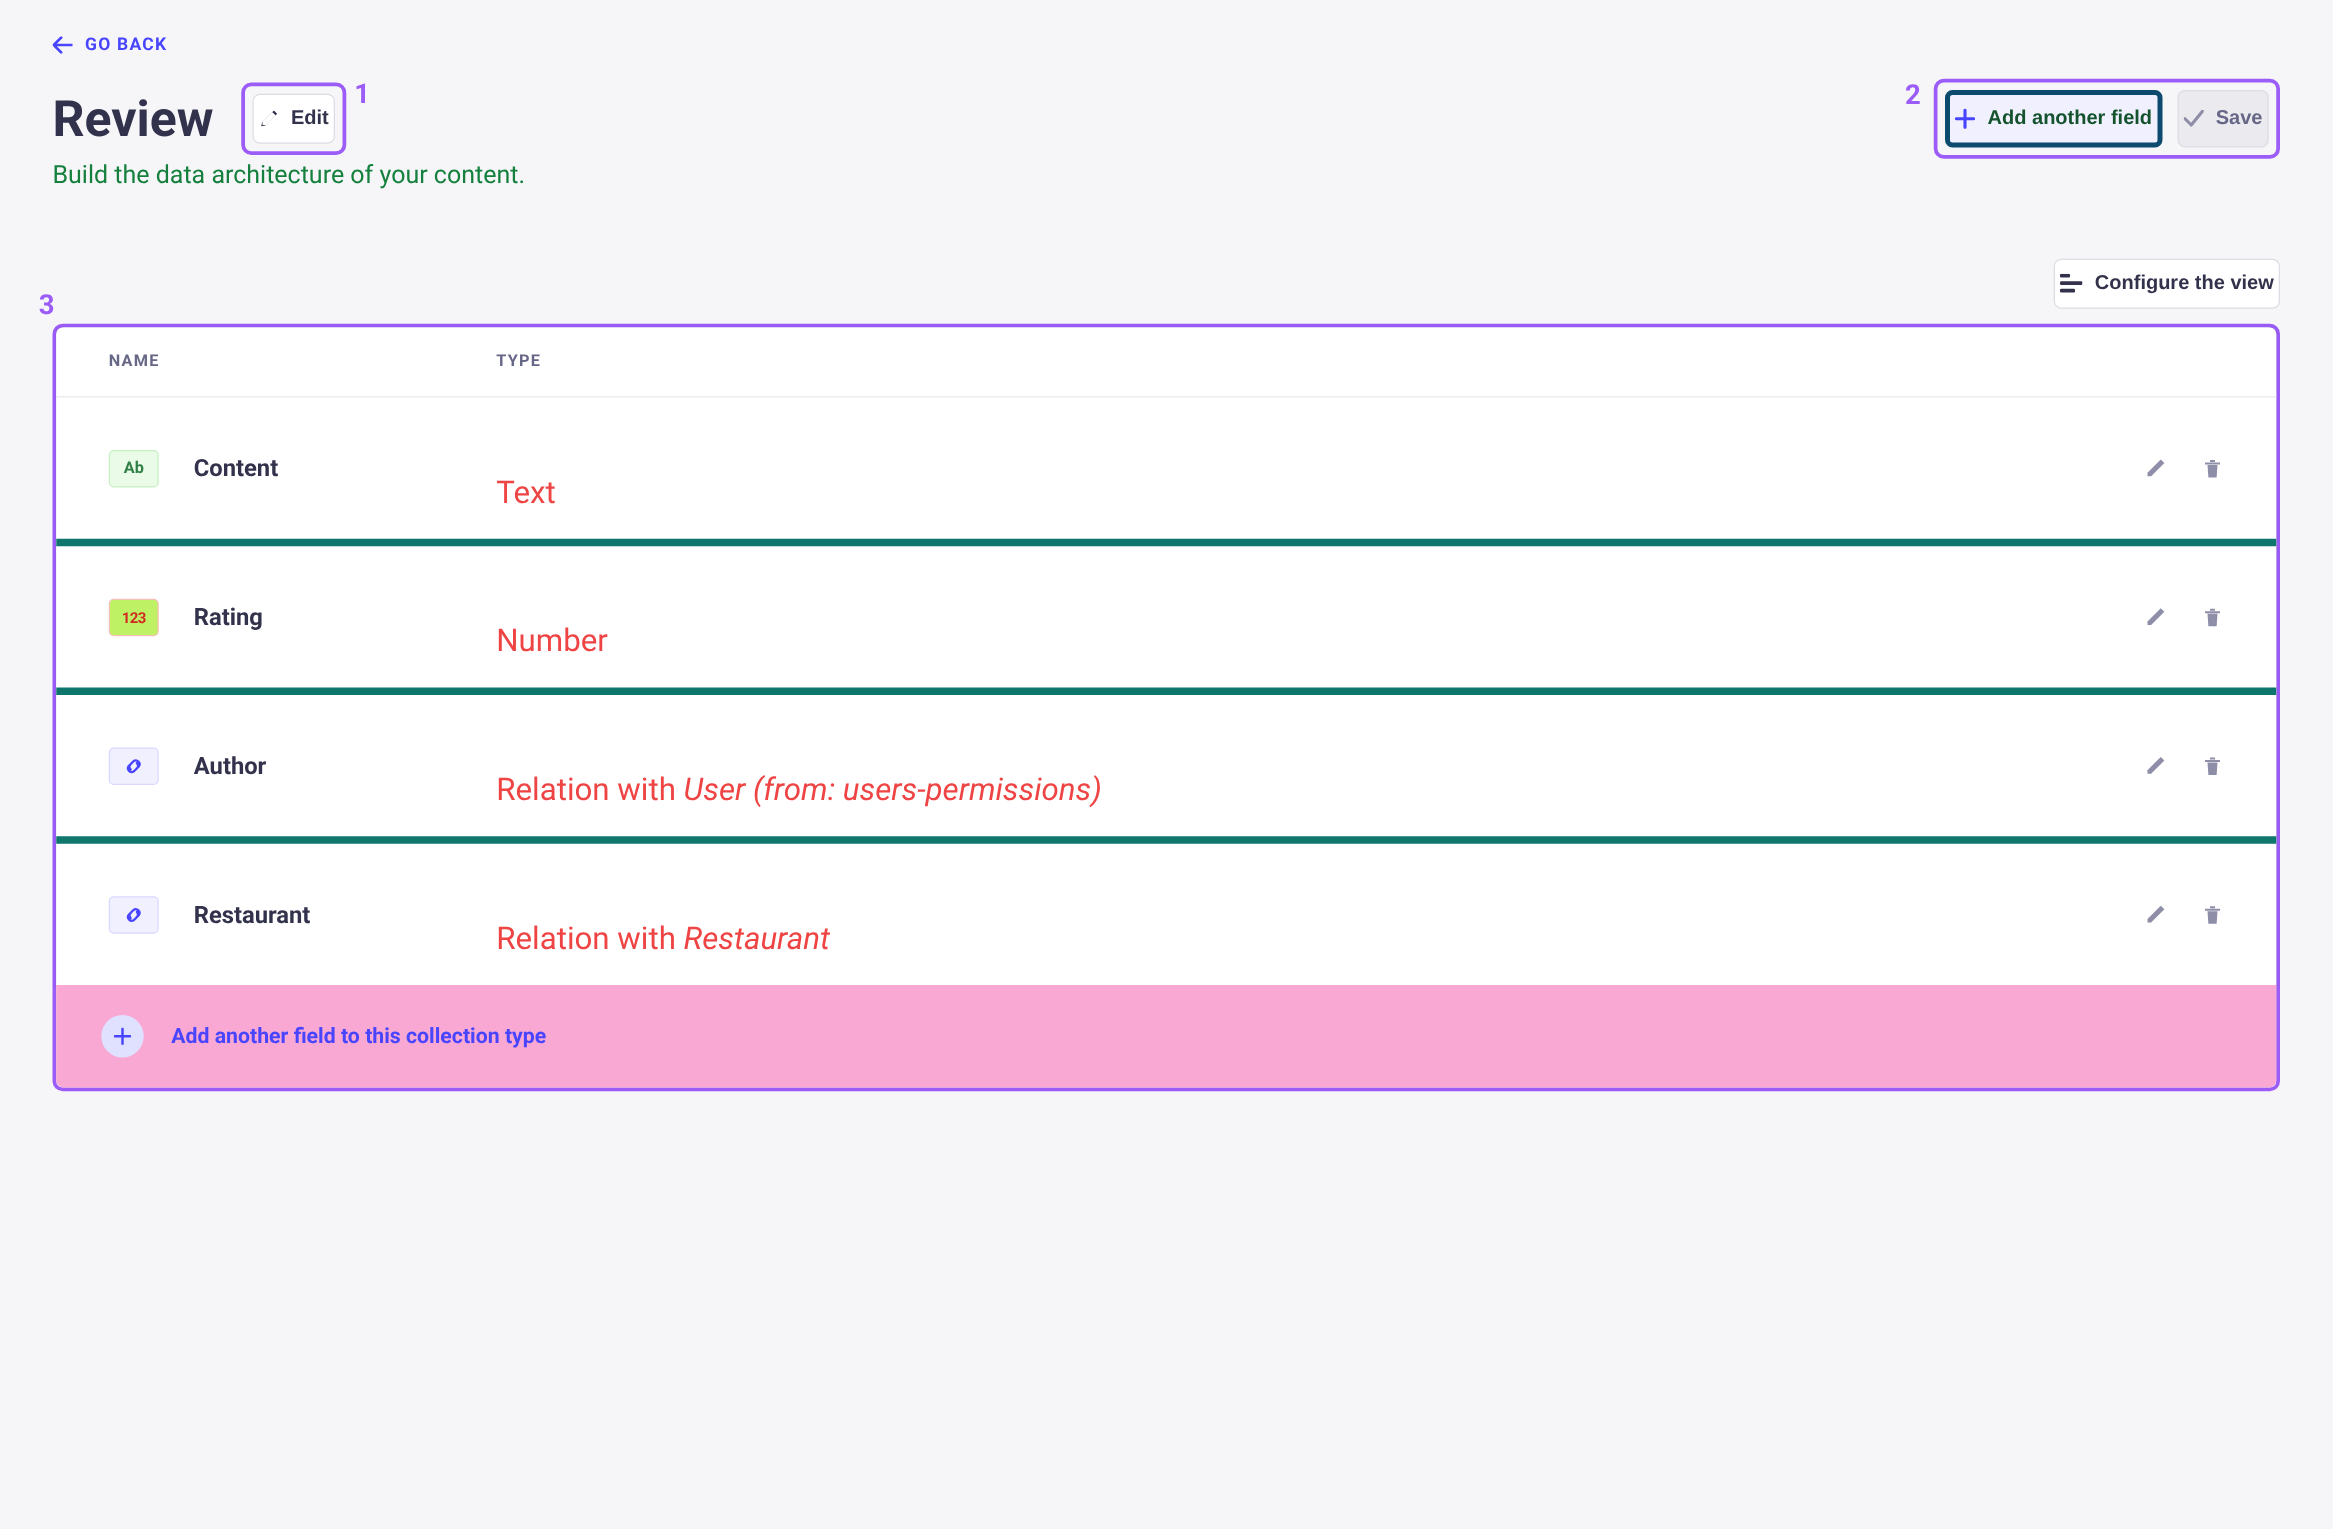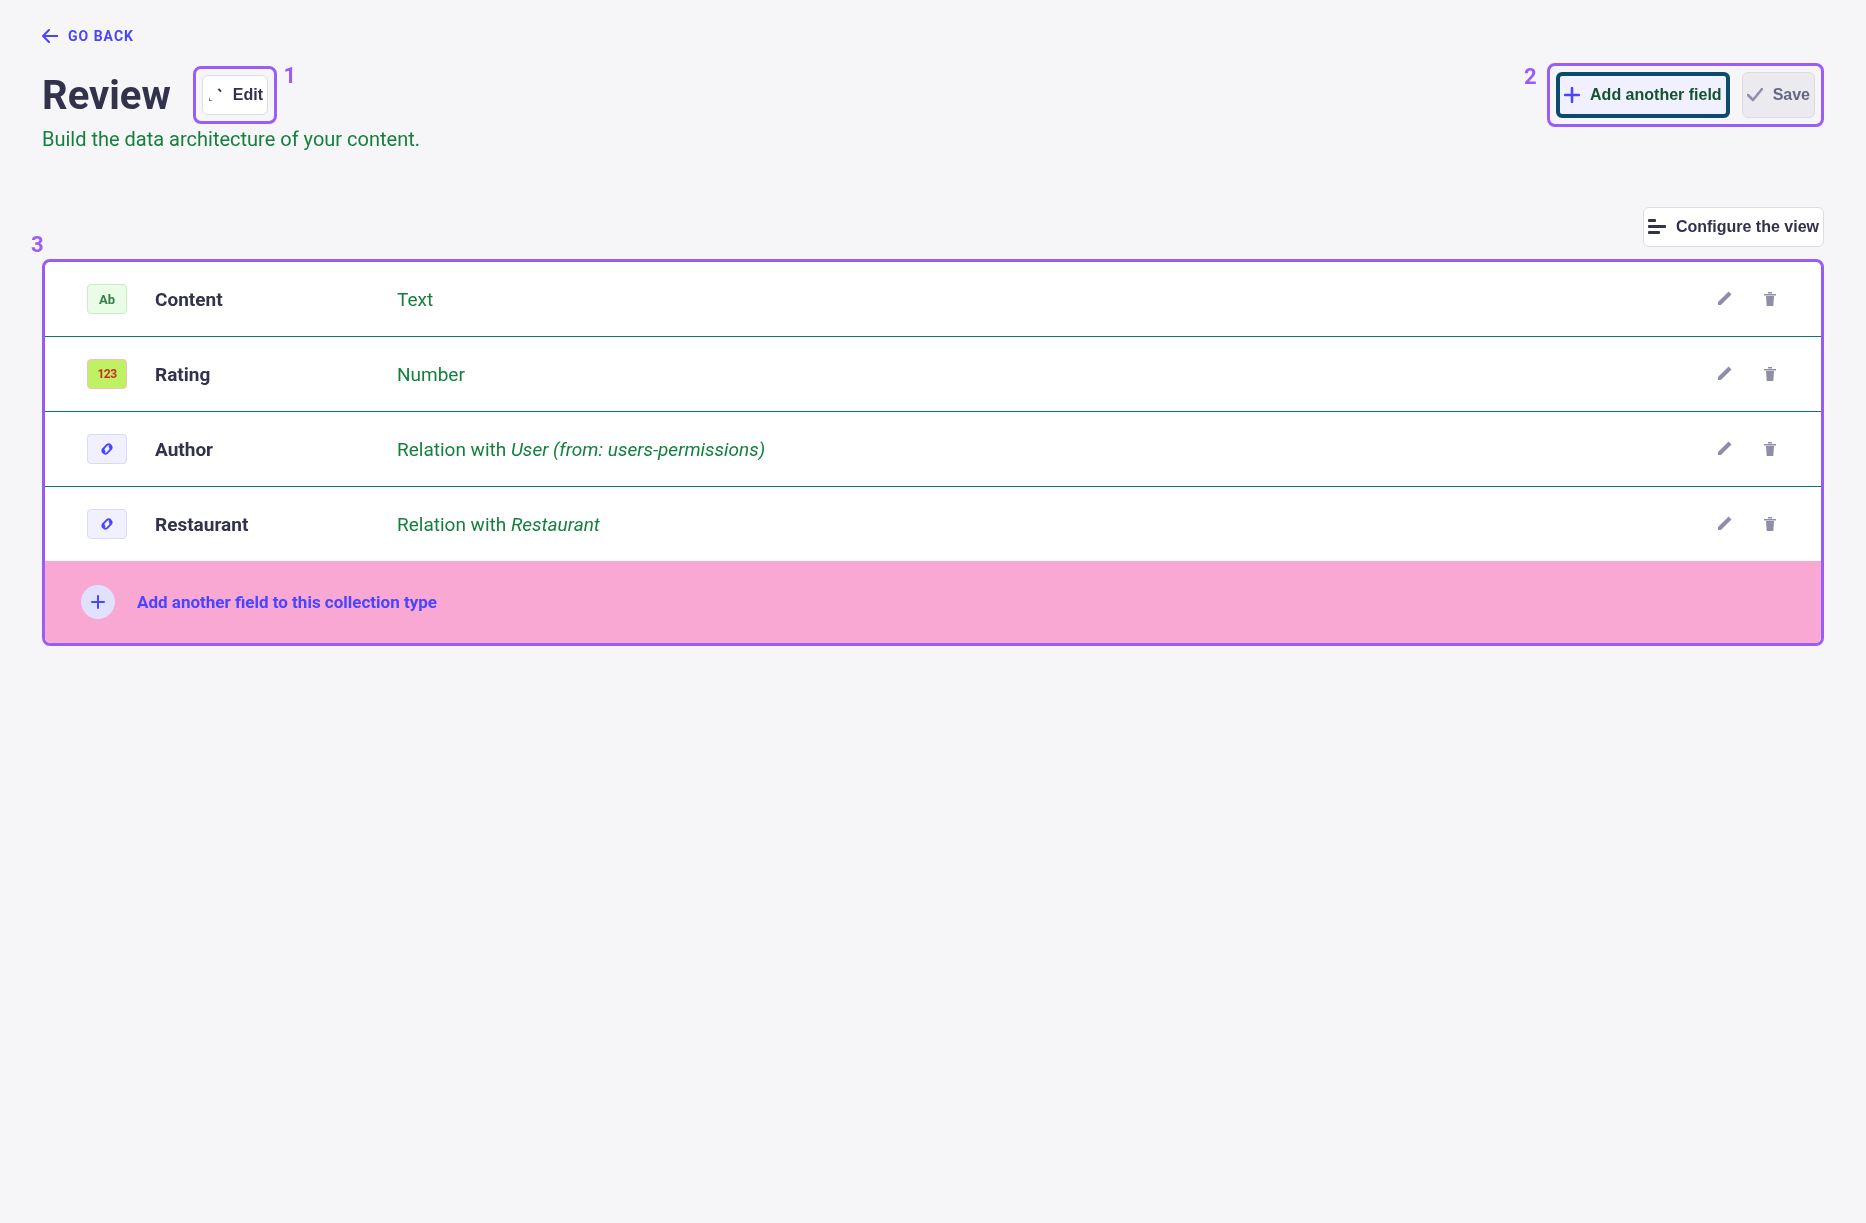--- a/index.html
+++ b/index.html
@@ -146,21 +146,21 @@
       letter-spacing: 1px;
     }
     .col-name { width: 310px; }
     .col-type { flex: 1; }
     .col-actions { width: 120px; }
     
     .row {
       display: flex;
       align-items: center;
       padding: 22px 42px;
-      border-bottom: 1px solid #0f766e;
+      border-bottom: 6px solid #0f766e;
     }
     .row:last-child { border-bottom: none; }
     
     .field-icon-badge {
       width: 40px;
       height: 30px;
       border-radius: 4px;
       display: flex;
       align-items: center;
       justify-content: center;
@@ -172,22 +172,23 @@
     .badge-number { background: #bef264; color: #d02b20; border: 1px solid #f5c0b8; font-size: 12px; letter-spacing: -0.5px; }
     .badge-relation { background: #f0f0ff; color: #4945ff; border: 1px solid #d9d8ff; }
     
     .field-name {
       font-size: 19px;
       font-weight: 700;
       color: #32324d;
     }
     
     .field-type {
-      font-size: 19px;
-      color: #15803d;
+      font-size: 25px;
+      color: #ef4444;
+      margin-top: 40px;
     }
     .field-type em { font-style: italic; }
     
     .row-actions {
       display: flex;
       gap: 28px;
       justify-content: flex-end;
     }
     .icon-btn {
       color: #8e8ea9;
@@ -290,20 +291,25 @@
     <span>Configure the view</span>
   </button>
 </div>
 
 
 <div class="panel-wrap">
   <span class="callout-num-3">3</span>
 
   <div class="panel">
     <div class="table">
+      <div class="thead">
+        <div class="th col-name">NAME</div>
+        <div class="th col-type">TYPE</div>
+        <div class="th col-actions"></div>
+      </div>
       <div id="table-body">
           <div class="row">
     <div class="col-name" style="display:flex;align-items:center">
       <div class="field-icon-badge badge-text">Ab</div>
       <span class="field-name">Content</span>
     </div>
     <div class="col-type field-type"><span>Text</span></div>
     <div class="col-actions row-actions">
       <span class="icon-btn">
                 <svg width="18" height="18" viewBox="0 0 18 18" fill="#8e8ea9">

